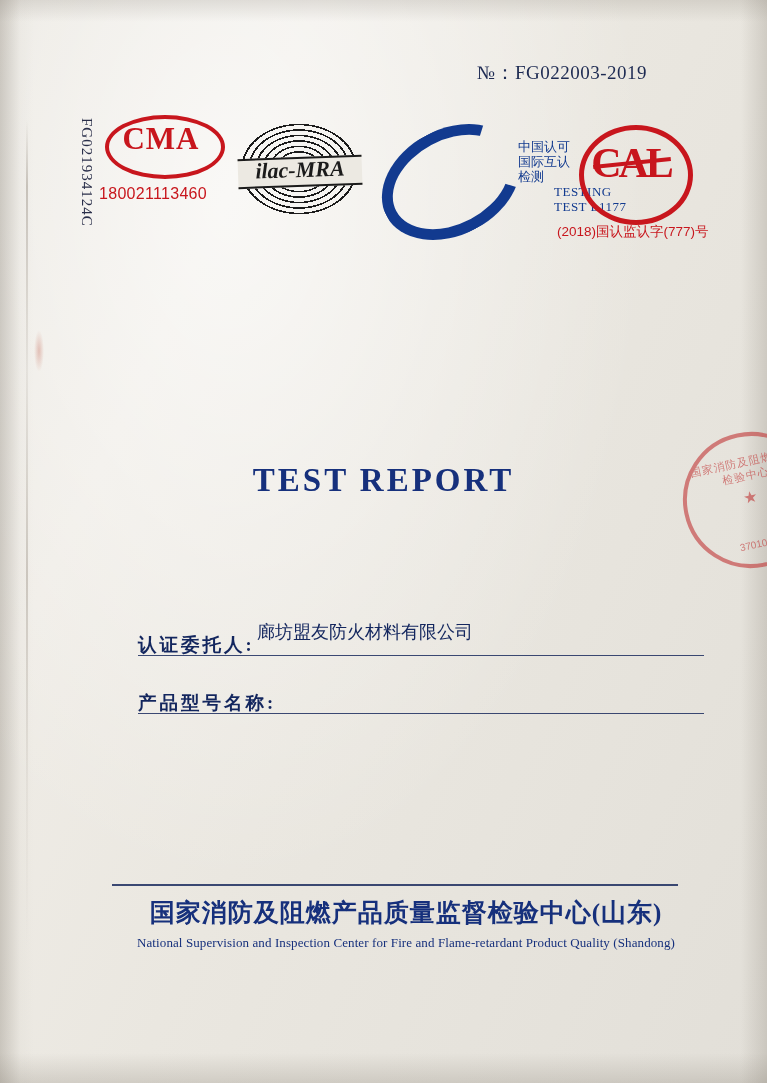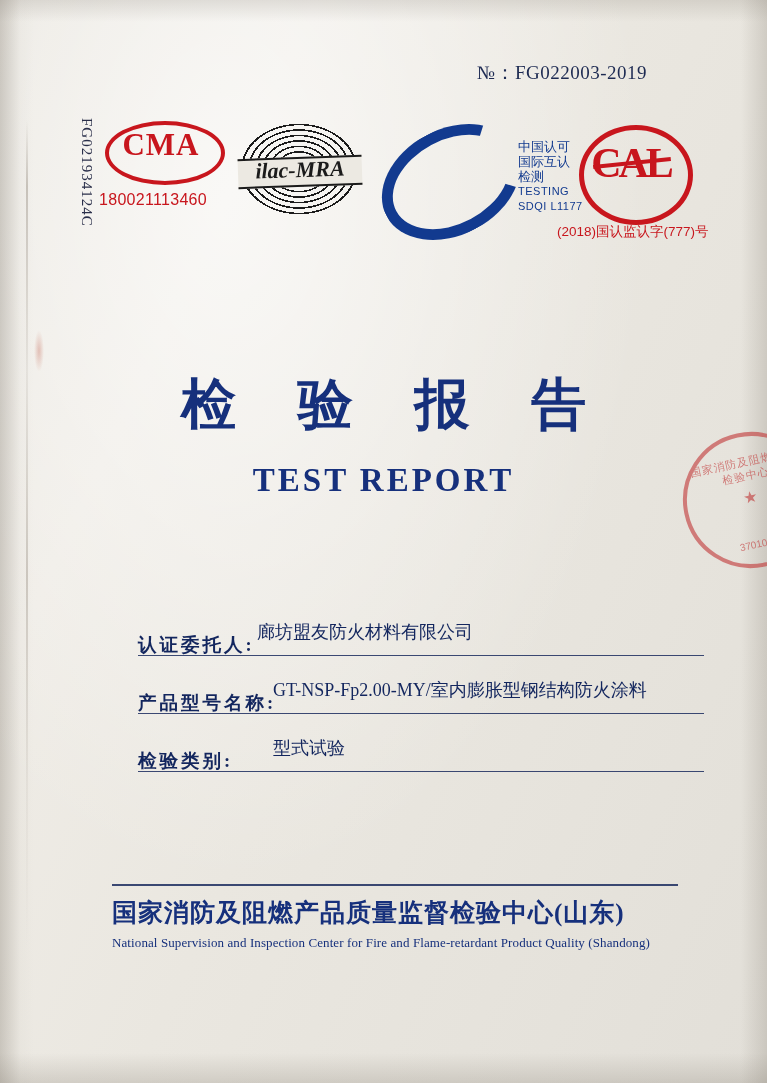--- a/index.html
+++ b/index.html
@@ -76,21 +76,21 @@
     white-space: nowrap;
   }
 
   
   .logos {
     position: absolute; left: 100px; top: 115px; width: 600px; height: 130px;
   }
   .logo { position: absolute; }
 
   
-  .cma { left: 5px; top: 6px; }
+  .cma { left: 5px; top: 0; }
   .cma-mark {
     position: relative;
     width: 118px; height: 62px;
   }
   .cma-ellipse {
     position: absolute; left: 0; top: 0; width: 112px; height: 56px;
     border: 4px solid #c8161d;
     border-radius: 50%;
   }
   .cma-text {
@@ -158,21 +158,21 @@
     letter-spacing: 0px;
   }
   .cnas-side {
     position: absolute; left: 140px; top: 12px;
     font-family: "Liberation Sans", sans-serif;
     font-size: 13px;
     color: #123a8f;
     line-height: 15px;
     white-space: nowrap;
   }
-  .cnas-side .en { font-family: Liberation Sans, sans-serif; font-size: 11px; letter-spacing: 0.5px; }
+  .cnas-side .en { font-family: Liberation Serif, serif; font-size: 13px; letter-spacing: 0.5px; margin-left: 36px; }
 
   
   .cal { left: 475px; top: 10px; }
   .cal-mark { position: relative; width: 120px; height: 100px; }
   .cal-circle {
     position: absolute; left: 4px; top: 0; width: 104px; height: 90px;
     border: 5px solid #c8161d;
     border-radius: 50%;
   }
   .cal-letters {
@@ -273,21 +273,21 @@
     position: absolute; left: 58px; top: 4px; width: 9px; height: 9px;
     background: #16307c; border-radius: 50%;
   }
   .sdqi-text {
     position: absolute; left: 4px; top: 38px;
     font-family: "Liberation Serif", serif;
     font-weight: bold;
     font-size: 15px; color: #16307c;
     letter-spacing: 0.5px;
   }
-  .footer-texts { flex: 1 1 auto; margin-left: 2px; }
+  .footer-texts { flex: 1 1 auto; text-align: center; margin-left: 12px; }
   .footer-cn {
     font-family: "Liberation Serif", serif;
     font-weight: bold;
     font-size: 25px;
     color: #16307c;
     letter-spacing: 1px;
     white-space: nowrap;
   }
   .footer-en {
     margin-top: 6px;
@@ -369,57 +369,50 @@
 
     <div class="logo cnas">
       <div class="cnas-mark">
         <div class="cnas-swoosh"></div>
       </div>
       <div class="cnas-side">
         <div>中国认可</div>
         <div>国际互认</div>
         <div>检测</div>
         <div class="en">TESTING</div>
-        <div class="en">SDQI L1177</div>
+        <div class="en">TEST L1177</div>
       </div>
     </div>
 
     <div class="logo cal">
       <div class="cal-mark">
         <div class="cal-circle"></div>
         <div class="cal-letters">CAL</div>
         <div class="cal-bar"></div>
         <div class="cal-num">(2018)国认监认字(777)号</div>
       </div>
     </div>
 
   </div>
 
-  <div class="title-cn">检 验 报 告</div>
   <div class="title-en">TEST REPORT</div>
 
   <div class="fields">
 
     <div class="field f1">
       <span class="label">认证委托人:</span>
       <span class="value">廊坊盟友防火材料有限公司</span>
       <div class="rule"></div>
     </div>
 
     <div class="field f2">
       <span class="label">产品型号名称:</span>
-      <span class="value">GT-NSP-Fp2.00-MY/室内膨胀型钢结构防火涂料</span>
       <div class="rule"></div>
     </div>
 
-    <div class="field f3">
-      <span class="label">检验类别:</span>
-      <span class="value">型式试验</span>
-      <div class="rule"></div>
-    </div>
 
   </div>
 
   <div class="footer-rule"></div>
 
   <div class="footer-row">
     <div class="footer-texts">
       <div class="footer-cn">国家消防及阻燃产品质量监督检验中心(山东)</div>
       <div class="footer-en">National Supervision and Inspection Center for Fire and Flame-retardant Product Quality (Shandong)</div>
     </div>

